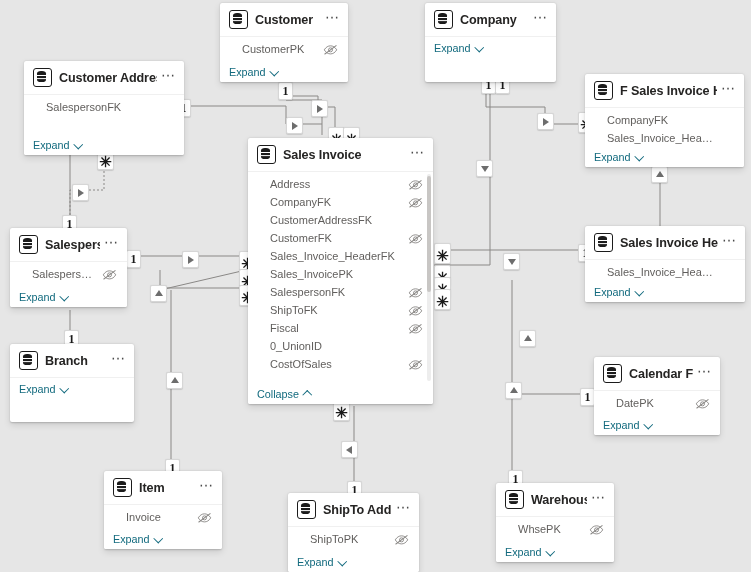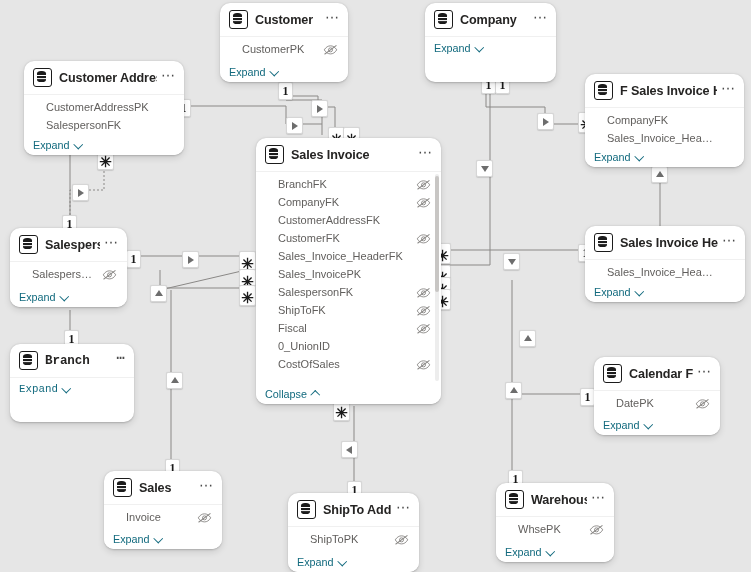--- a/index.html
+++ b/index.html
@@ -25,21 +25,21 @@
     position: absolute;
     left: 0; top: 0;
     width: 751px;
     height: 572px;
     pointer-events: none;
   }
   
   .tbl {
     position: absolute;
     background: #ffffff;
-    border-radius: 10px;
+    border-radius: 2px;
     box-shadow: 0 0.6px 1.8px rgba(0,0,0,0.18), 0 3px 7px rgba(0,0,0,0.12);
     display: flex;
     flex-direction: column;
     overflow: hidden;
     z-index: 5;
   }
   .tbl-head {
     display: flex;
     align-items: center;
     height: 33px;
@@ -238,24 +238,20 @@
 
   <div id="tables-layer">
       <div class="tbl" style="left: 24px; top: 61px; width: 160px; height: 94px;">
         <div class="tbl-head">
           <span class="tbl-ico"></span>
           <span class="tbl-title">Customer Address</span>
           <span class="dots">⋯</span>
         </div>
         <div class="tbl-body">
           <div class="fld">
-            <span class="fname">CustomerAddressPK</span>
-            <span class="eye"></span>
-          </div>
-          <div class="fld">
             <span class="fname">SalespersonFK</span>
             <span class="eye"></span>
           </div>
         </div>
         <div class="tbl-foot">
           <span>Expand</span>
           <span class="chev"></span>
         </div>
       </div>
       <div class="tbl" style="left: 220px; top: 3px; width: 128px; height: 79px;">
@@ -346,35 +342,35 @@
                 <line x1="1.5" y1="11.2" x2="14.5" y2="1.4" stroke="#8a8886" stroke-width="1.1"></line>
               </svg>
             </span>
           </div>
         </div>
         <div class="tbl-foot">
           <span>Expand</span>
           <span class="chev"></span>
         </div>
       </div>
-      <div class="tbl" style="left: 10px; top: 344px; width: 124px; height: 78px; font-family: Liberation Mono, monospace;">
+      <div class="tbl" style="left: 10px; top: 344px; width: 124px; height: 78px;">
         <div class="tbl-head">
           <span class="tbl-ico"></span>
           <span class="tbl-title">Branch</span>
           <span class="dots">⋯</span>
         </div>
         <div class="tbl-foot">
           <span>Expand</span>
           <span class="chev"></span>
         </div>
       </div>
       <div class="tbl" style="left: 104px; top: 471px; width: 118px; height: 78px;">
         <div class="tbl-head">
           <span class="tbl-ico"></span>
-          <span class="tbl-title">Sales</span>
+          <span class="tbl-title">Item</span>
           <span class="dots">⋯</span>
         </div>
         <div class="tbl-body">
           <div class="fld">
             <span class="fname">Invoice</span>
             <span class="eye">
               <svg viewBox="0 0 16 12" width="15" height="11" aria-hidden="true">
                 <path d="M1.2 6.4 C3 3.4 5.4 2 8 2 C10.6 2 13 3.4 14.8 6.4 C13 9.4 10.6 10.8 8 10.8 C5.4 10.8 3 9.4 1.2 6.4 Z" fill="none" stroke="#8a8886" stroke-width="1"></path>
                 <circle cx="8" cy="6.4" r="2.2" fill="none" stroke="#8a8886" stroke-width="1"></circle>
                 <line x1="1.5" y1="11.2" x2="14.5" y2="1.4" stroke="#8a8886" stroke-width="1.1"></line>
@@ -449,31 +445,31 @@
                 <line x1="1.5" y1="11.2" x2="14.5" y2="1.4" stroke="#8a8886" stroke-width="1.1"></line>
               </svg>
             </span>
           </div>
         </div>
         <div class="tbl-foot">
           <span>Expand</span>
           <span class="chev"></span>
         </div>
       </div>
-      <div class="tbl" style="left: 256px; top: 138px; width: 185px; height: 266px;">
+      <div class="tbl" style="left: 248px; top: 138px; width: 185px; height: 266px;">
         <div class="tbl-head">
           <span class="tbl-ico"></span>
           <span class="tbl-title">Sales Invoice</span>
           <span class="dots">⋯</span>
         </div>
         <div class="tbl-body">
           <div class="vtrack"></div>
           <div class="vscroll" style="top: 4px; height: 116px;"></div>
           <div class="fld">
-            <span class="fname">BranchFK</span>
+            <span class="fname">Address</span>
             <span class="eye">
               <svg viewBox="0 0 16 12" width="15" height="11" aria-hidden="true">
                 <path d="M1.2 6.4 C3 3.4 5.4 2 8 2 C10.6 2 13 3.4 14.8 6.4 C13 9.4 10.6 10.8 8 10.8 C5.4 10.8 3 9.4 1.2 6.4 Z" fill="none" stroke="#8a8886" stroke-width="1"></path>
                 <circle cx="8" cy="6.4" r="2.2" fill="none" stroke="#8a8886" stroke-width="1"></circle>
                 <line x1="1.5" y1="11.2" x2="14.5" y2="1.4" stroke="#8a8886" stroke-width="1.1"></line>
               </svg>
             </span>
           </div>
           <div class="fld">
             <span class="fname">CompanyFK</span>

